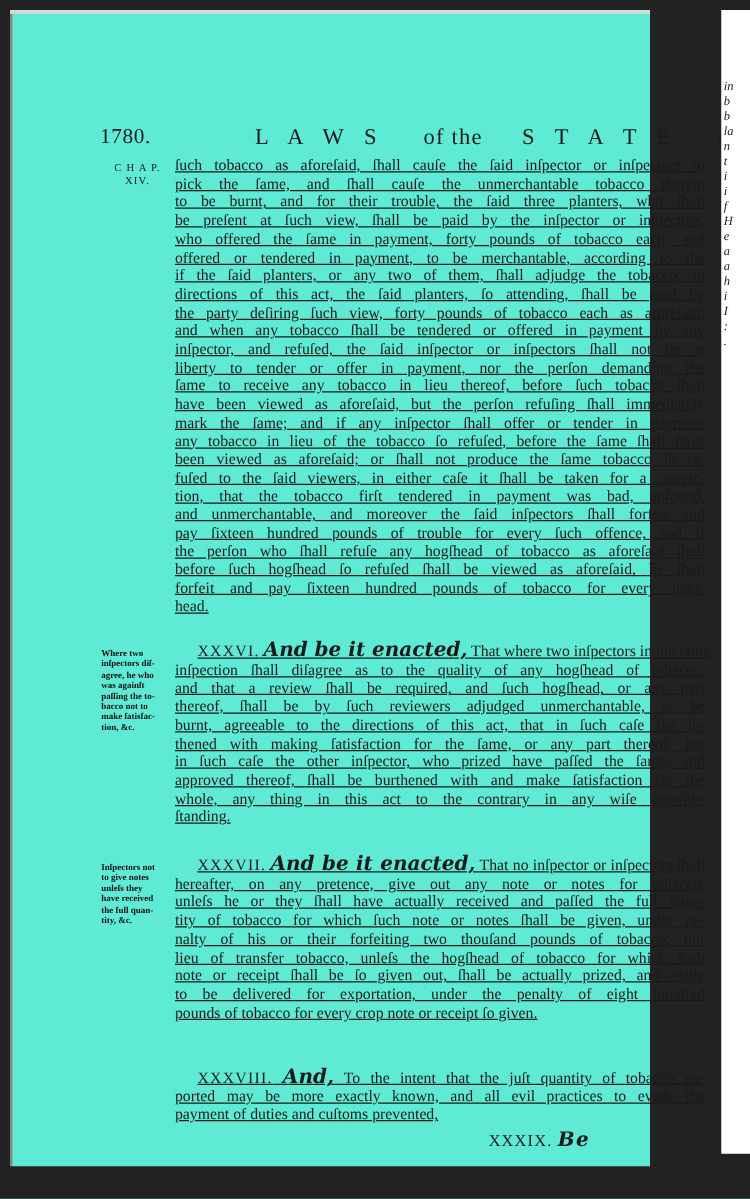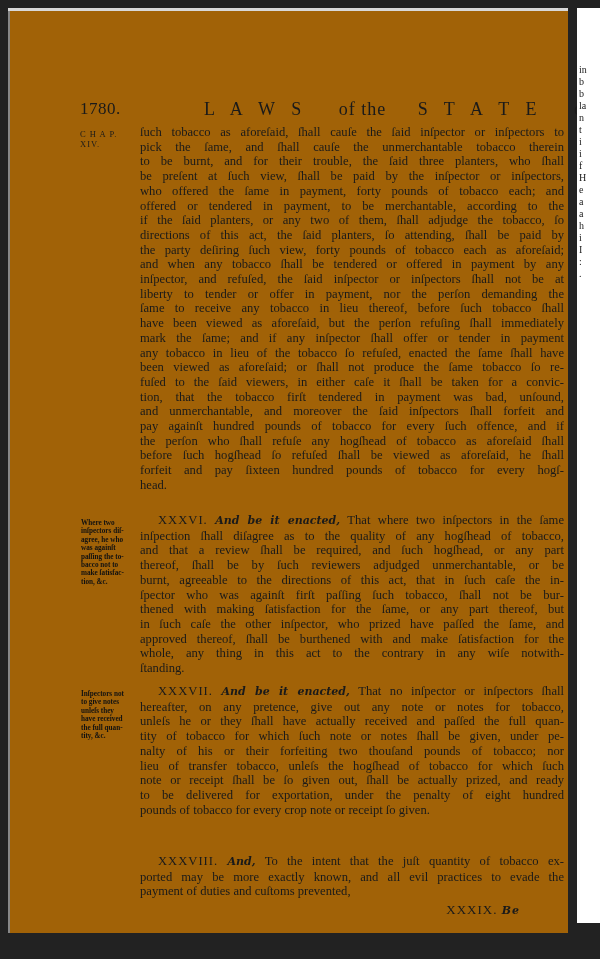--- a/index.html
+++ b/index.html
@@ -1,56 +1,57 @@
 <!DOCTYPE html>
 <html><head>
 <meta charset="utf-8">
 <style>
   html, body { margin: 0; padding: 0; }
   body {
     width: 600px; height: 959px; background: #222222; position: relative; overflow: hidden;
     font-family: "Liberation Serif", "DejaVu Serif", serif;
   }
   .page {
-    position: absolute; left: 8px; top: 8px; width: 560px; height: 922px;
-    background: #a16207; color: #1a1a1a;
+    position: absolute; left: 8px; top: 8px; width: 512px; height: 922px;
+    background: #5eead4; color: #1a1a1a;
     border-top: 3px solid #d8d8d8;
     box-shadow: inset 2px 0 0 #888;
   }
   .next-page {
     position: absolute; left: 577px; top: 8px; width: 30px; height: 915px;
     background: #ffffff;
   }
   .next-page .frag {
     position: absolute; left: 2px; top: 56px; font-size: 10px; line-height: 12px; color: #222;
     white-space: pre;
+    font-style: italic;
   }
   .header {
     position: absolute; top: 88px; left: 72px; width: 420px; height: 24px;
   }
   .year {
     position: absolute; left: 0; top: 0; font-size: 17px; letter-spacing: 0.5px;
   }
   .running-title {
     position: absolute; left: 124px; top: 0; font-size: 18px; letter-spacing: 6px; white-space: nowrap;
   }
   .running-title .sm { letter-spacing: 1px; }
   .chap {
     position: absolute; left: 72px; top: 118px; width: 60px; font-size: 8.5px; line-height: 10px;
-    letter-spacing: 1px; text-align: left;
+    letter-spacing: 1px; text-align: center;
   }
   .body-text {
     position: absolute; left: 132px; width: 424px;
-    font-size: 12.6px; line-height: 14.7px; text-align: justify;
+    font-size: 12.6px; line-height: 14.7px; text-align: justify; text-decoration: underline;
   }
   .body-text .line { display: block; white-space: nowrap; text-align-last: justify; }
   .body-text .line.last { text-align-last: left; }
   .indent { padding-left: 18px; }
   .sec-num { letter-spacing: 1px; }
-  .blackletter { font-family: "DejaVu Serif", serif; font-weight: bold; font-style: italic; font-size: 11px; }
+  .blackletter { font-family: "DejaVu Serif", serif; font-weight: bold; font-style: italic; font-size: 16px; }
   .marginal {
     position: absolute; left: 73px; width: 58px; font-size: 7.2px; line-height: 8.4px; color: #111; font-weight: bold;
   }
   .catchword {
     position: absolute; right: 48px; top: 891px; font-size: 13px; letter-spacing: 1px;
   }
 </style>
 </head>
 <body>
 
@@ -77,26 +78,26 @@
       <span class="line">offered or tendered in payment, to be merchantable, according to the</span>
       <span class="line">if the ſaid planters, or any two of them, ſhall adjudge the tobacco, ſo</span>
       <span class="line">directions of this act, the ſaid planters, ſo attending, ſhall be paid by</span>
       <span class="line">the party deſiring ſuch view, forty pounds of tobacco each as aforeſaid;</span>
       <span class="line">and when any tobacco ſhall be tendered or offered in payment by any</span>
       <span class="line">inſpector, and refuſed, the ſaid inſpector or inſpectors ſhall not be at</span>
       <span class="line">liberty to tender or offer in payment, nor the perſon demanding the</span>
       <span class="line">ſame to receive any tobacco in lieu thereof, before ſuch tobacco ſhall</span>
       <span class="line">have been viewed as aforeſaid, but the perſon refuſing ſhall immediately</span>
       <span class="line">mark the ſame; and if any inſpector ſhall offer or tender in payment</span>
-      <span class="line">any tobacco in lieu of the tobacco ſo refuſed, enacted the ſame ſhall have</span>
+      <span class="line">any tobacco in lieu of the tobacco ſo refuſed, before the ſame ſhall have</span>
       <span class="line">been viewed as aforeſaid; or ſhall not produce the ſame tobacco ſo re-</span>
       <span class="line">fuſed to the ſaid viewers, in either caſe it ſhall be taken for a convic-</span>
       <span class="line">tion, that the tobacco firſt tendered in payment was bad, unſound,</span>
       <span class="line">and unmerchantable, and moreover the ſaid inſpectors ſhall forfeit and</span>
-      <span class="line">pay againſt hundred pounds of tobacco for every ſuch offence, and if</span>
+      <span class="line">pay ſixteen hundred pounds of trouble for every ſuch offence, and if</span>
       <span class="line">the perſon who ſhall refuſe any hogſhead of tobacco as aforeſaid ſhall</span>
       <span class="line">before ſuch hogſhead ſo refuſed ſhall be viewed as aforeſaid, he ſhall</span>
       <span class="line">forfeit and pay ſixteen hundred pounds of tobacco for every hogſ-</span>
       <span class="line last">head.</span>
     </div>
 
   <div class="marginal" style="top:508px;" id="mn0">
       <div>Where two</div>
       <div>inſpectors diſ-</div>
       <div>agree, he who</div>
@@ -109,21 +110,20 @@
   <div class="body-text" style="top:502px;" id="sec0">
     <span class="line indent">
       <span class="sec-num">XXXVI.</span>
       <span class="blackletter">And be it enacted,</span>
       <span>That where two inſpectors in the ſame</span>
     </span>
   <span class="line">inſpection ſhall diſagree as to the quality of any hogſhead of tobacco,</span>
       <span class="line">and that a review ſhall be required, and ſuch hogſhead, or any part</span>
       <span class="line">thereof, ſhall be by ſuch reviewers adjudged unmerchantable, or be</span>
       <span class="line">burnt, agreeable to the directions of this act, that in ſuch caſe the in-</span>
-      <span class="line">ſpector who was againſt firſt paſſing ſuch tobacco, ſhall not be bur-</span>
       <span class="line">thened with making ſatisfaction for the ſame, or any part thereof, but</span>
       <span class="line">in ſuch caſe the other inſpector, who prized have paſſed the ſame, and</span>
       <span class="line">approved thereof, ſhall be burthened with and make ſatisfaction for the</span>
       <span class="line">whole, any thing in this act to the contrary in any wiſe notwith-</span>
       <span class="line last">ſtanding.</span>
     </div>
 
   <div class="marginal" style="top:679px;" id="mn1">
       <div>Inſpectors not</div>
       <div>to give notes</div>

